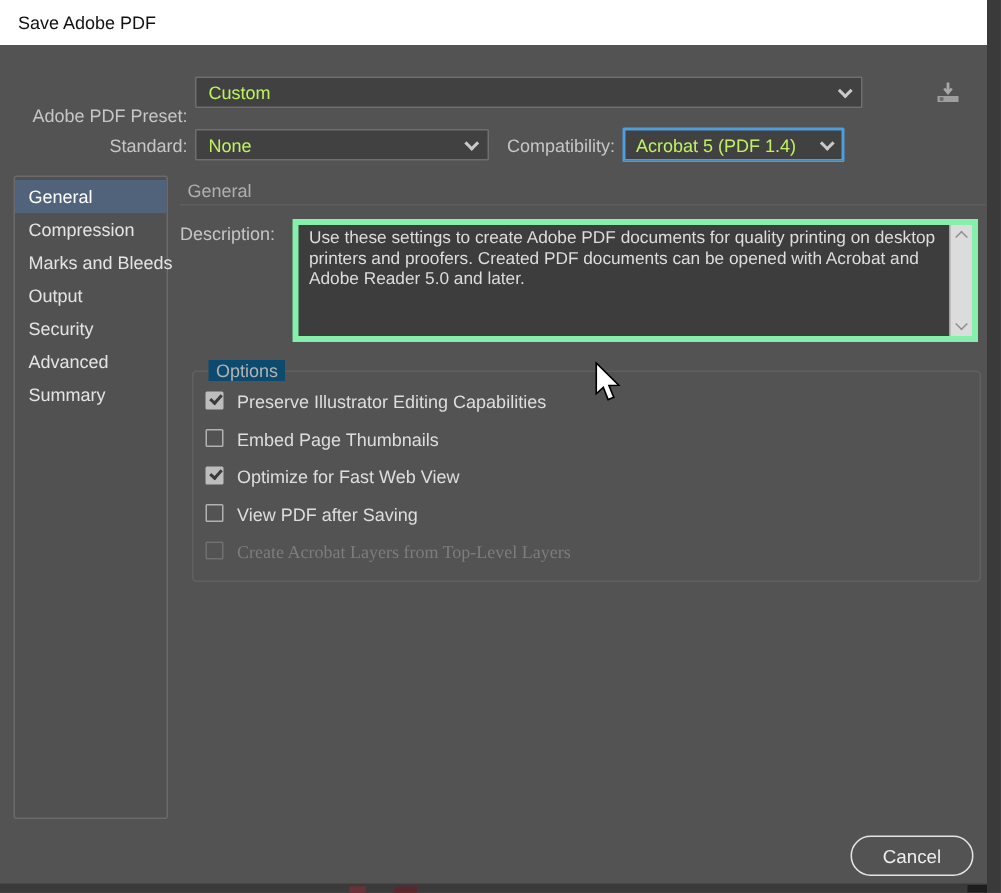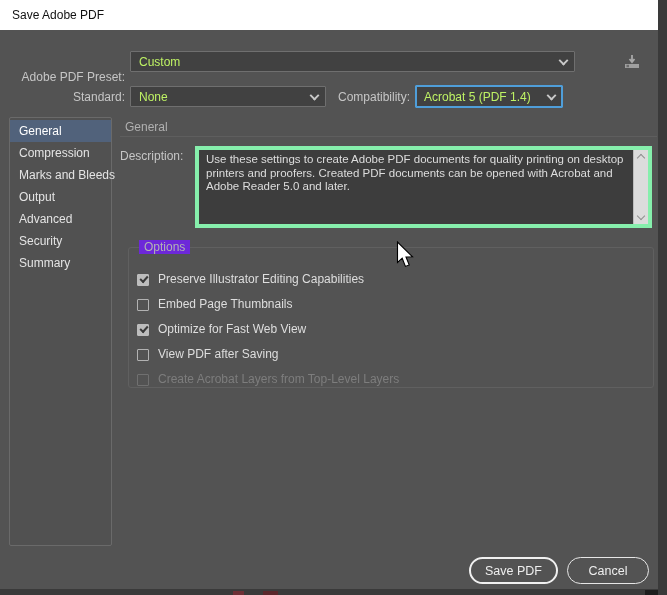--- a/index.html
+++ b/index.html
@@ -82,37 +82,37 @@
   }
   .vscroll .arrow.up { top:5px; transform:translateX(-50%) rotate(-135deg); }
   .vscroll .arrow.down { bottom:5px; transform:translateX(-50%) rotate(45deg); }
 
   
   .options-box {
     position:absolute; left:128px; top:247px; width:526px; height:141px;
     border:1px solid #606060; border-radius:3px;
   }
   .options-legend {
-    position:absolute; left:10px; top:-8px; background:#6d28d9;
+    position:absolute; left:10px; top:-8px; background:#0c4a6e;
     padding:0 5px; color:#b3b3b3; font-size:12px;
   }
   .cb-list { position:absolute; left:8px; top:13px; width:500px; }
-  .cb-row { display:flex; align-items:flex-end; height:25px; color:#dedede; font-size:12px; cursor:default; }
+  .cb-row { display:flex; align-items:flex-start; height:25px; color:#dedede; font-size:12px; cursor:default; }
   .cb-box {
     width:12px; height:12px; margin-right:9px; flex:0 0 auto;
     border:1px solid #b2b2b2; background:transparent; position:relative;
     border-radius:1px;
   }
   .cb-row.checked .cb-box { background:#bdbdbd; border-color:#bdbdbd; }
   .cb-row.checked .cb-box::after {
     content:""; position:absolute; left:2px; top:1px; width:6px; height:3px;
     border-left:2px solid #3a3a3a; border-bottom:2px solid #3a3a3a;
     transform:rotate(-48deg);
   }
-  .cb-row.disabled { color:#7d7d7d; }
+  .cb-row.disabled { color:#7d7d7d;font-family:Liberation Serif, serif; }
   .cb-row.disabled .cb-box { border-color:#707070; }
 
   
   .btn {
     position:absolute; height:27px; border-radius:14px; background:transparent;
     color:#eeeeee; font-size:12.5px; font-family:inherit;
     display:flex; align-items:center; justify-content:center; cursor:default;
   }
   .btn.primary { border:2px solid #f0f0f0; }
   .btn.secondary { border:1.5px solid #e6e6e6; }
@@ -175,24 +175,24 @@
           <div class="side-item">
     <span>Compression</span>
   </div>
           <div class="side-item">
     <span>Marks and Bleeds</span>
   </div>
           <div class="side-item">
     <span>Output</span>
   </div>
           <div class="side-item">
+    <span>Security</span>
+  </div>
+          <div class="side-item">
     <span>Advanced</span>
-  </div>
-          <div class="side-item">
-    <span>Security</span>
   </div>
           <div class="side-item">
     <span>Summary</span>
   </div>
         </div>
     </div>
 
     <div class="panel-title">General</div>
     <div class="panel-rule"></div>
 
@@ -224,23 +224,20 @@
     <span class="cb-box"></span>
     <span>View PDF after Saving</span>
   </div>
           <div class="cb-row disabled">
     <span class="cb-box"></span>
     <span>Create Acrobat Layers from Top-Level Layers</span>
   </div>
         </div>
     </div>
 
-    <button class="btn primary" style="left:469px;top:557px;width:89px;">
-      <span>Save PDF</span>
-    </button>
     <button class="btn secondary" style="left:567px;top:557px;width:82px;">
       <span>Cancel</span>
     </button>
   </div>
 
   <svg class="cursor" viewBox="0 0 19 30">
     <path d="M1.5 1 L1.5 21.5 L6.2 17.2 L9.4 25.4 L13.2 23.9 L10 16 L16.5 15.8 Z" fill="#ffffff" stroke="#000000" stroke-width="1.1"></path>
   </svg>
 </div>
 

